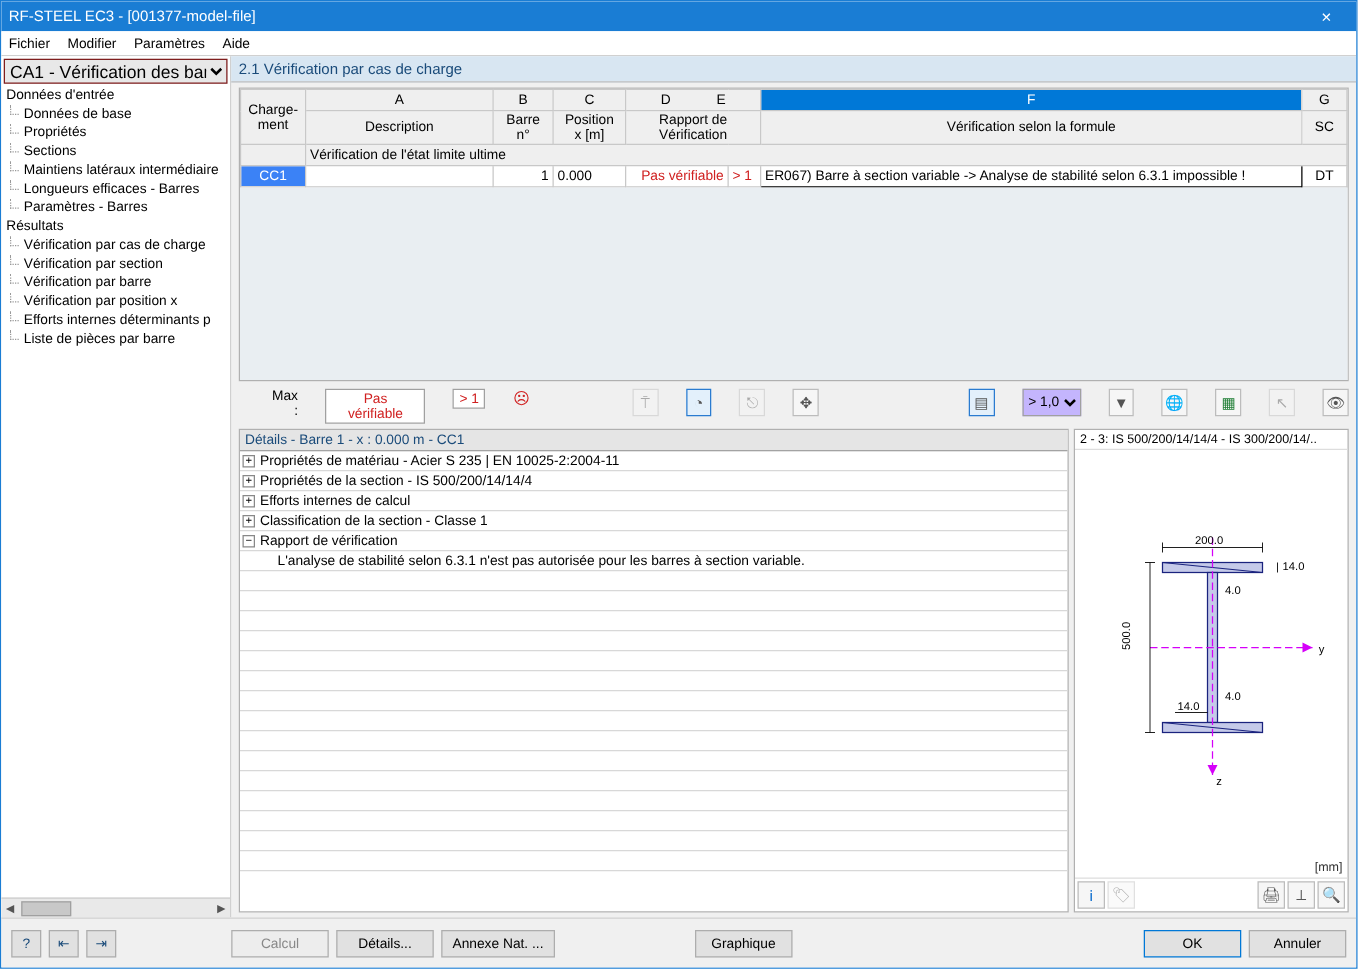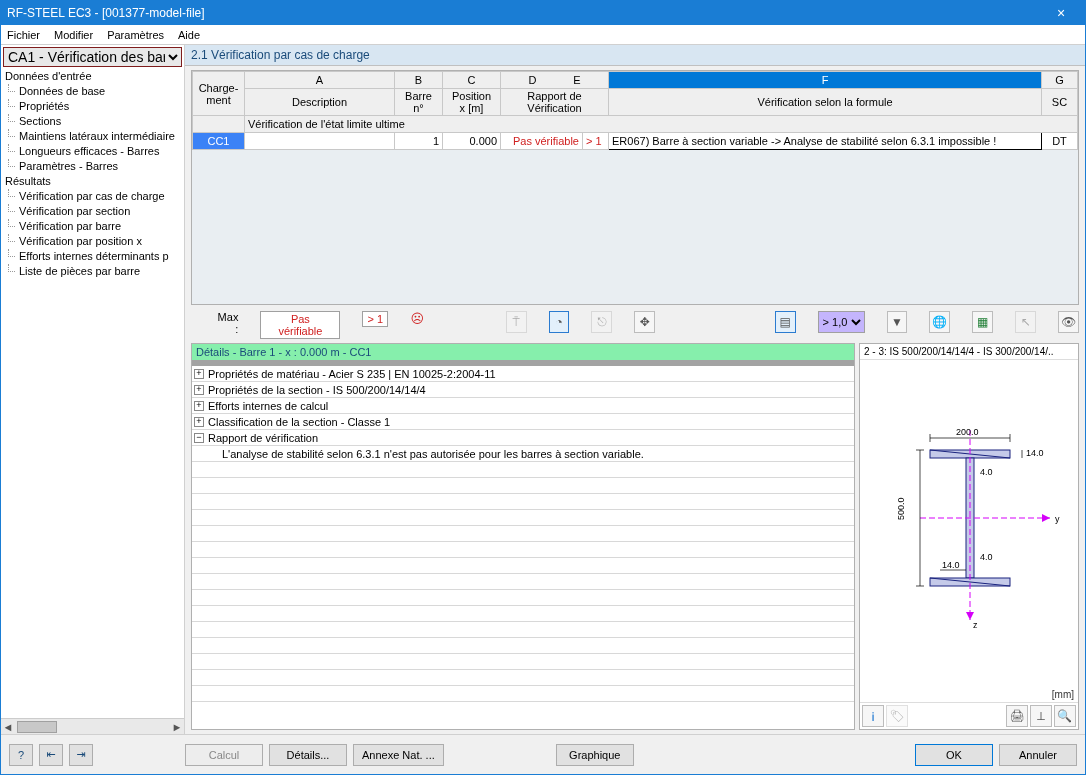--- a/index.html
+++ b/index.html
@@ -45,21 +45,21 @@
   .maxbar .val { border:1px solid #a0a0a0; background:#fff; padding:1px 6px; min-width:80px; text-align:center;}
   .maxbar .val2 { border:1px solid #a0a0a0; background:#fff; padding:1px 4px; min-width:26px; text-align:center;}
   .tbicon { width:22px; height:22px; border:1px solid #bcbcbc; background:#f6f6f6; display:inline-flex; align-items:center; justify-content:center; cursor:pointer; font-size:12px; color:#555;}
   .tbicon.disabled{ opacity:0.45; cursor:default;}
   .tbicon.active{ border-color:#2a7bd0; background:#e3f0fb;}
   .combo { height:22px; border:1px solid #a0a0a0; background:#c4b5fd; font-size:11px;}
   .face { color:#d02020; font-size:13px;}
   
   .lower { display:flex; margin: 0 6px 4px 6px; gap:4px; flex:1; min-height:0;}
   .details { flex:1; border:1px solid #b0b0b0; background:#fff; display:flex; flex-direction:column; min-width:0;}
-  .details-header { background:#86efac; color:#1a4b7a; padding:2px 4px; border-bottom:6px solid #a3a3a3;}
+  .details-header { background:#e5e5e5; color:#1a4b7a; padding:2px 4px; border-bottom:1px solid #a3a3a3;}
   .details-list { flex:1; overflow:hidden;}
   .drow { border-bottom:1px solid #d8d8d8; padding:0 2px; height:16px; display:flex; align-items:center; gap:4px;}
   .drow .exp { width:10px; height:10px; border:1px solid #888; display:inline-flex; align-items:center; justify-content:center; font-size:9px; line-height:9px;}
   .drow.indent { padding-left: 30px; }
   .preview { width:220px; border:1px solid #b0b0b0; background:#fff; display:flex; flex-direction:column;}
   .preview-header { font-size:10px; padding:2px 4px; border-bottom:1px solid #ddd; white-space:nowrap; overflow:hidden;}
   .preview-canvas { flex:1; position:relative;}
   .preview-unit { text-align:right; font-size:10px; padding:0 4px 2px 0; color:#333;}
   .preview-toolbar { display:flex; gap:2px; padding:2px; border-top:1px solid #ddd;}
   
@@ -152,21 +152,21 @@
         </thead>
         <tbody>
           <tr class="grouprow">
             <td class="rowhdr"></td>
               <td colspan="7">Vérification de l'état limite ultime</td>
           </tr>
           <tr>
             <td class="rowhdr sel">CC1</td>
             <td></td>
             <td style="text-align:right">1</td>
-            <td style="text-align:right">0.000</td>
+            <td style="">0.000</td>
             <td class="red" style="text-align:right">Pas vérifiable</td>
             <td class="red">&gt; 1</td>
             <td style="border:1px solid #000">ER067) Barre à section variable -&gt; Analyse de stabilité selon 6.3.1 impossible !</td>
             <td style="text-align:center">DT</td>
           </tr>
         </tbody>
       </table>
       <div class="grid-body"></div>
     </div>
 

